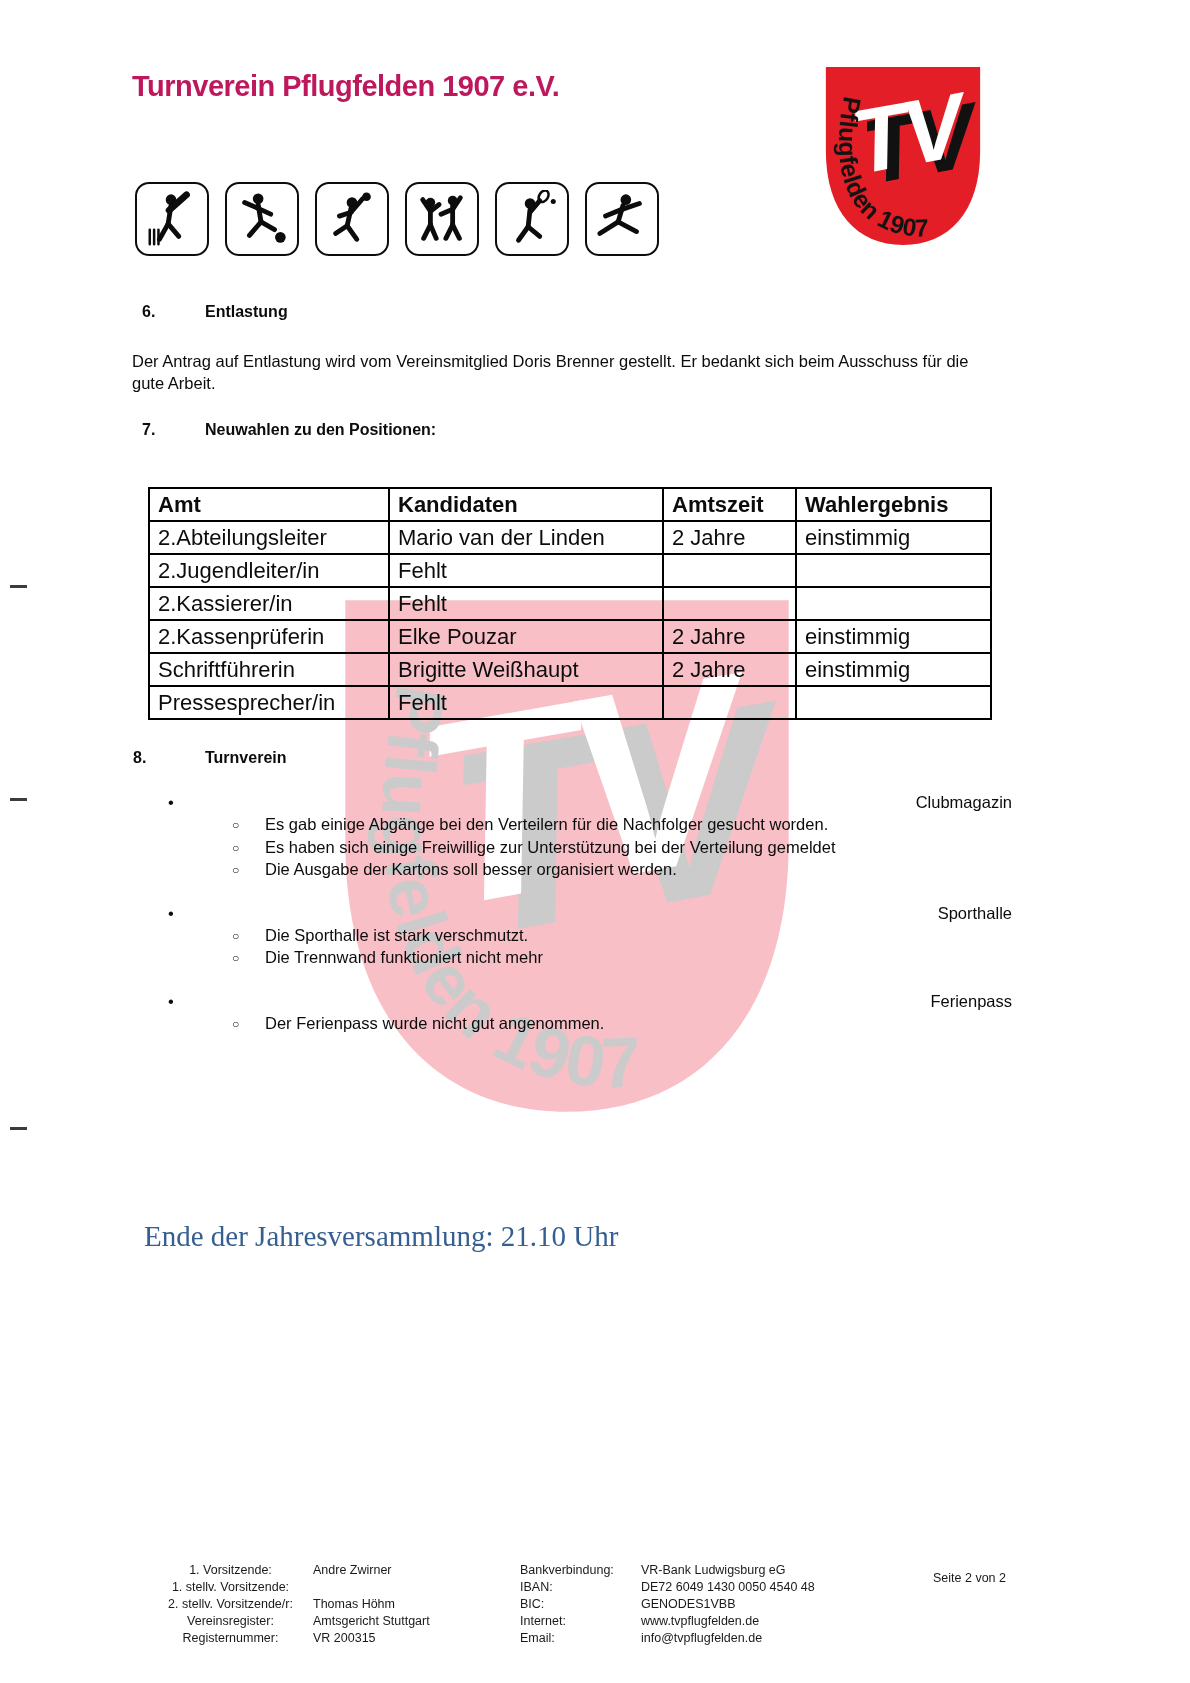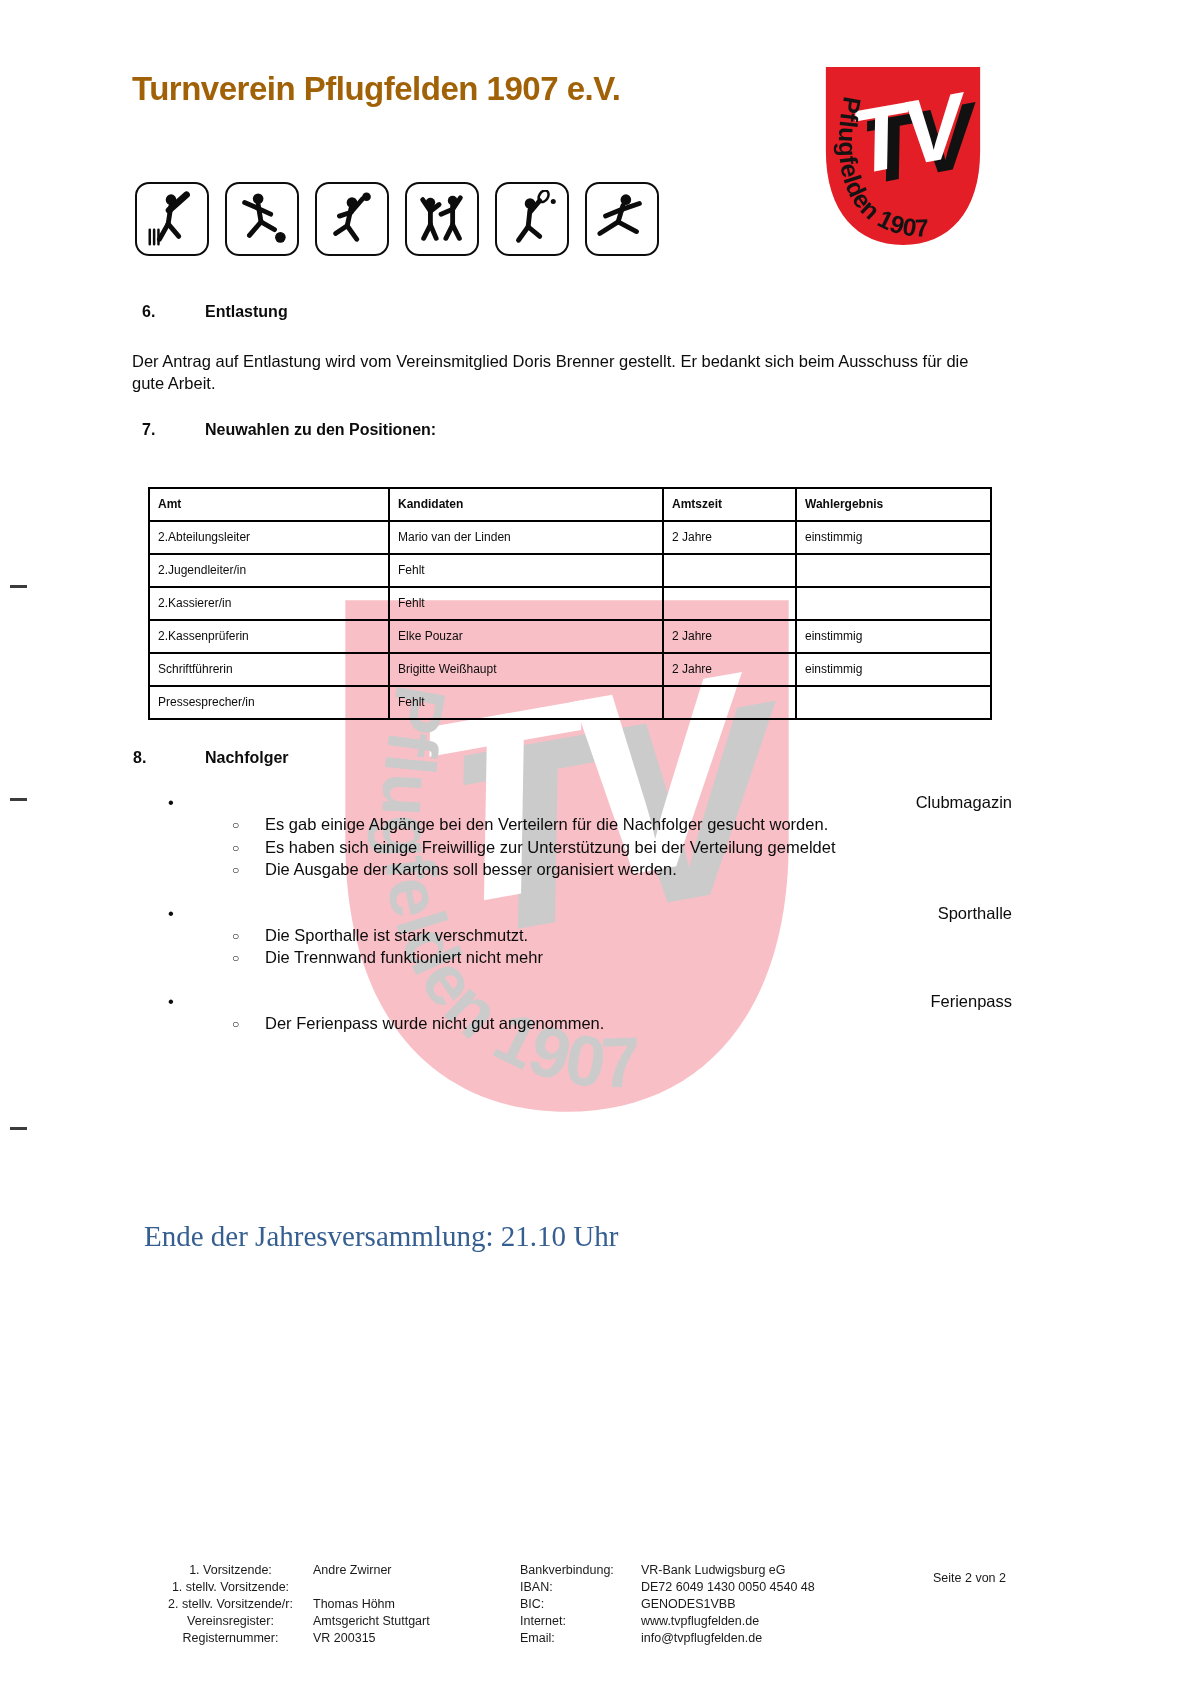--- a/index.html
+++ b/index.html
@@ -2,42 +2,42 @@
 <html><head>
 <meta charset="utf-8">
 <style>
   html,body{margin:0;padding:0;}
   body{
     width:1190px;height:1683px;position:relative;background:#fff;
     font-family:"Liberation Sans",sans-serif;color:#111;overflow:hidden;
   }
   .abs{position:absolute;}
   
-  .doc-title{left:132px;top:70px;font-size:33px;font-weight:bold;letter-spacing:-.5px;color:#a16207;}
+  .doc-title{left:132px;top:70px;font-size:29px;font-weight:bold;letter-spacing:-.5px;color:#be185d;}
   .icons-row{left:135px;top:182px;display:flex;gap:16px;}
   .icon-box{width:70px;height:70px;border:2.5px solid #0c0c0c;border-radius:14px;display:flex;align-items:center;justify-content:center;background:#fff;}
   .icon-box svg{width:58px;height:58px;}
   .pict{stroke:#0c0c0c;stroke-width:5;stroke-linecap:round;fill:none;}
   .pict-fill{fill:#0c0c0c;stroke:none;}
   .club-logo{left:814px;top:62px;width:178px;height:188px;}
   
   .watermark{left:303px;top:586px;width:528px;height:540px;z-index:0;}
   .content-layer{position:absolute;inset:0;z-index:1;}
   .wm-layer{position:absolute;inset:0;z-index:0;}
   
   .sec-head{font-size:16px;font-weight:bold;color:#0c0c0c;white-space:nowrap;}
   .sec-head .num{display:inline-block;}
   .sec6-head{left:142px;top:303px;} .sec6-head .num{width:63px;}
   .sec7-head{left:142px;top:421px;} .sec7-head .num{width:63px;}
   .sec8-head{left:133px;top:749px;} .sec8-head .num{width:72px;}
   .para{left:132px;top:350px;width:840px;font-size:16.5px;line-height:22px;color:#0c0c0c;}
   
   .positions-table{left:148px;top:487px;border-collapse:collapse;table-layout:fixed;width:842px;background:transparent;}
   .positions-table td,.positions-table th{
-    border:2px solid #000;font-size:12px;text-align:left;vertical-align:middle;
+    border:2px solid #000;font-size:22px;text-align:left;vertical-align:middle;
     padding:4px 8px;height:23px;line-height:21px;color:#0c0c0c;background:transparent;font-weight:normal;
   }
   .positions-table th{font-weight:bold;}
   
   .bullets{left:132px;top:791px;width:880px;font-size:16.5px;line-height:22.4px;color:#0c0c0c;}
   .b-group{margin-bottom:21px;}
   .b-label{position:relative;padding-left:71px;text-align:right;}
   .b-label::before{content:"\2022";position:absolute;left:36px;}
   .b-sub{position:relative;padding-left:133px;}
   .b-sub::before{content:"\25CB";position:absolute;left:100px;font-size:12px;top:1px;}
@@ -220,21 +220,21 @@
     <tr>
       <td>Pressesprecher/in</td>
       <td>Fehlt</td>
       <td></td>
       <td></td>
     </tr>
   </tbody>
     </table>
 
   <div class="abs sec-head sec8-head">
-    <span class="num">8.</span><span>Nachfolger</span>
+    <span class="num">8.</span><span>Turnverein</span>
   </div>
 
   <div class="abs bullets">
     <div class="b-group">
       <div class="b-label">Clubmagazin</div>
       <div class="b-sub">Es gab einige Abgänge bei den Verteilern für die Nachfolger gesucht worden.</div>
       <div class="b-sub">Es haben sich einige Freiwillige zur Unterstützung bei der Verteilung gemeldet</div>
       <div class="b-sub">Die Ausgabe der Kartons soll besser organisiert werden.</div>
     </div>
     <div class="b-group">

